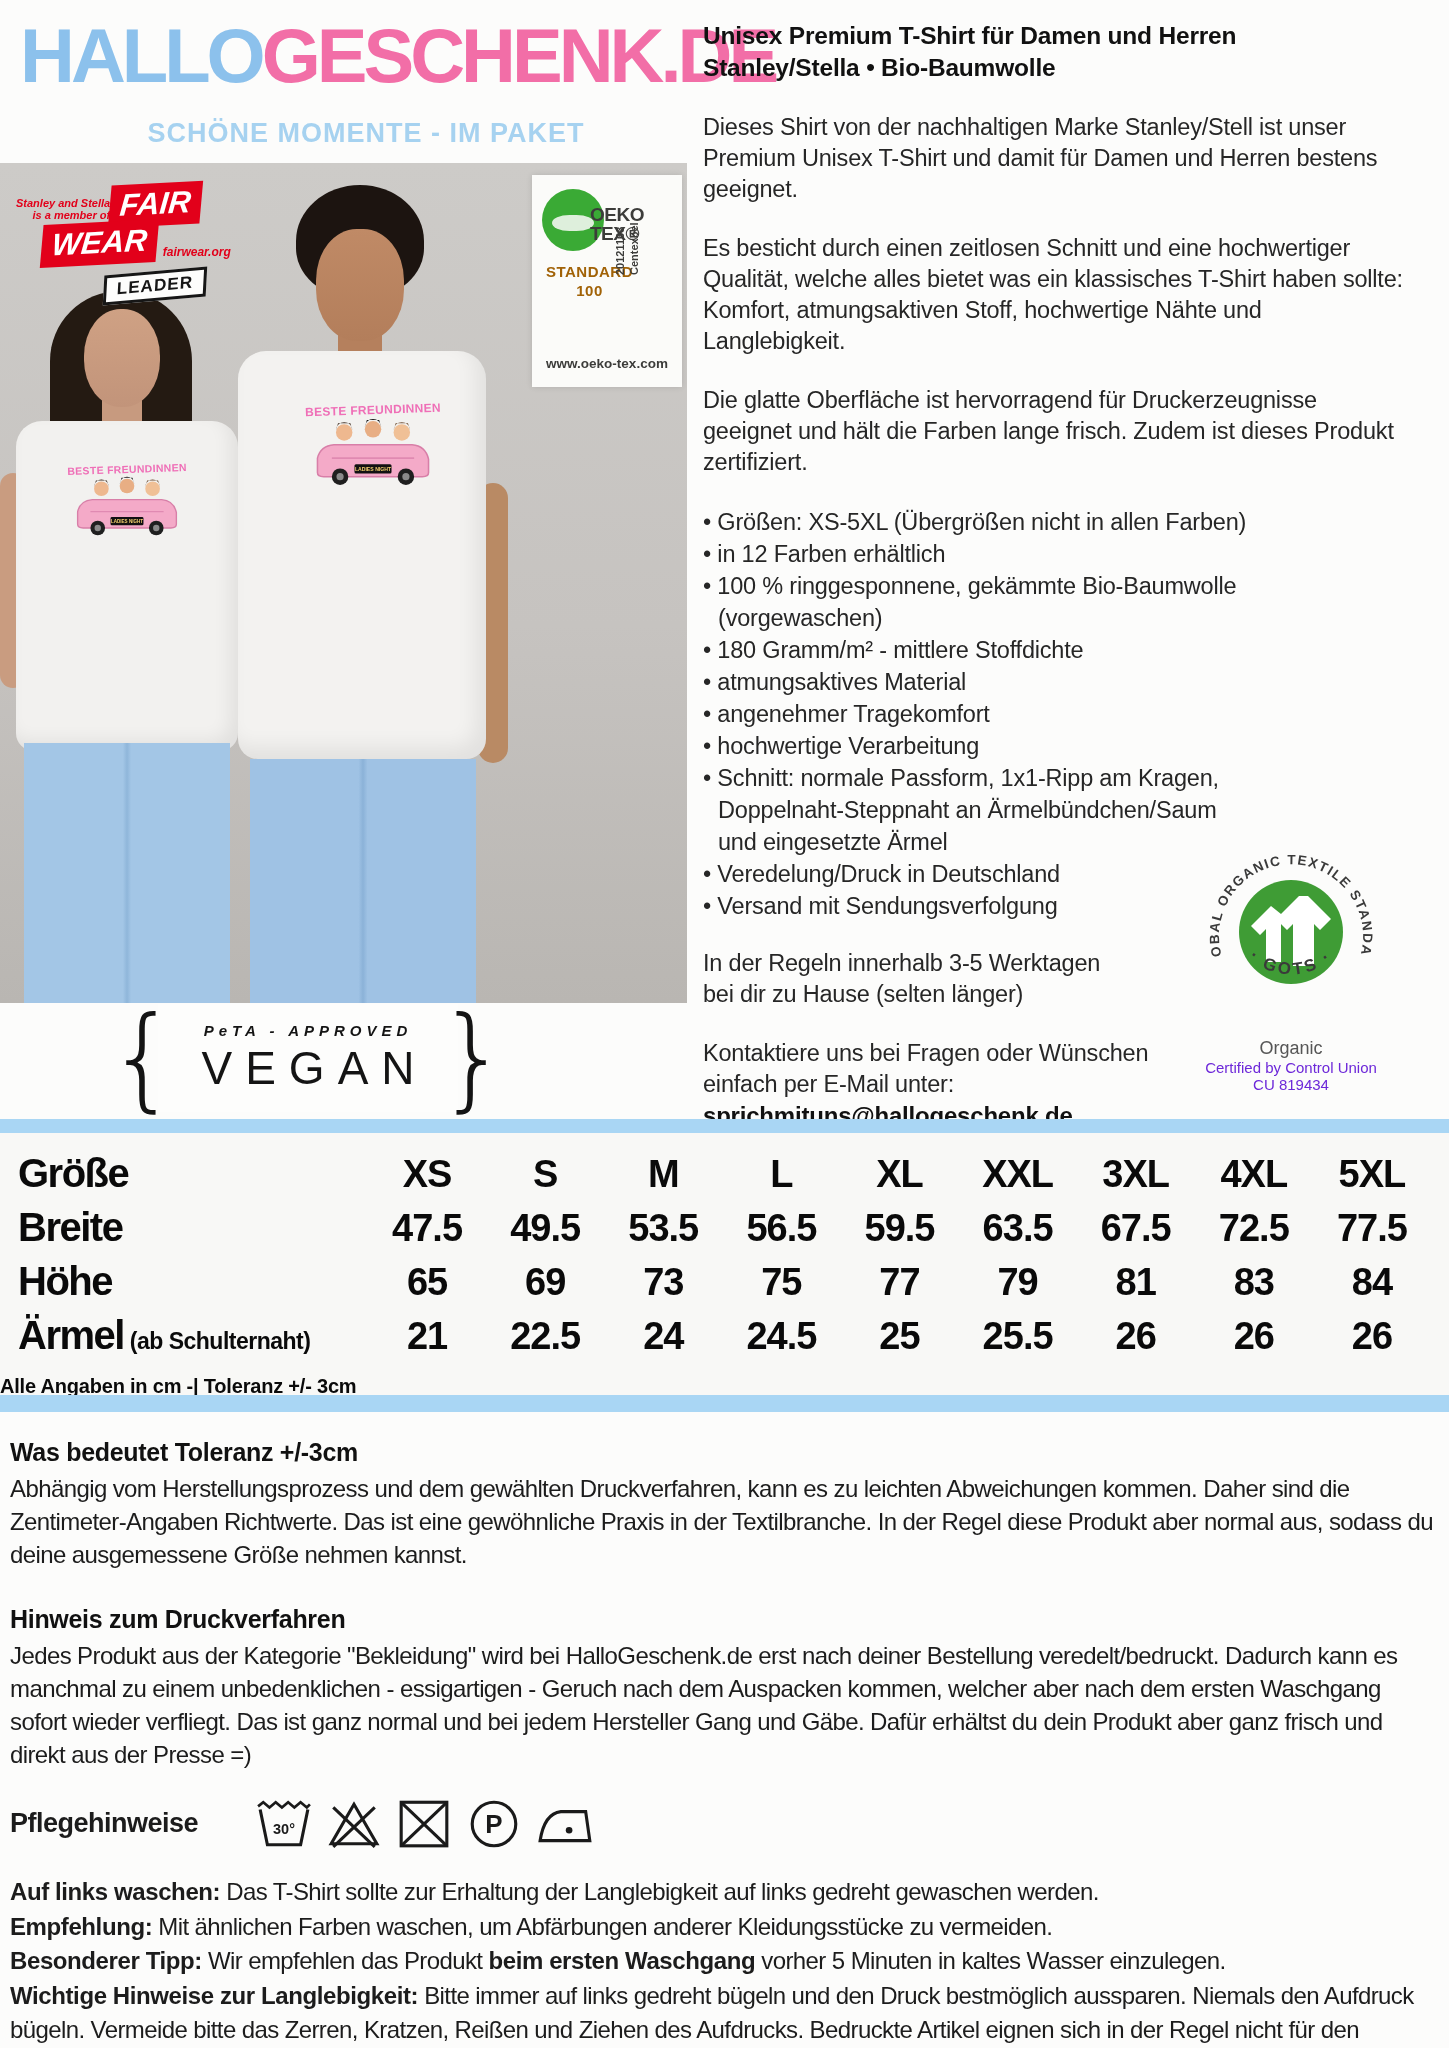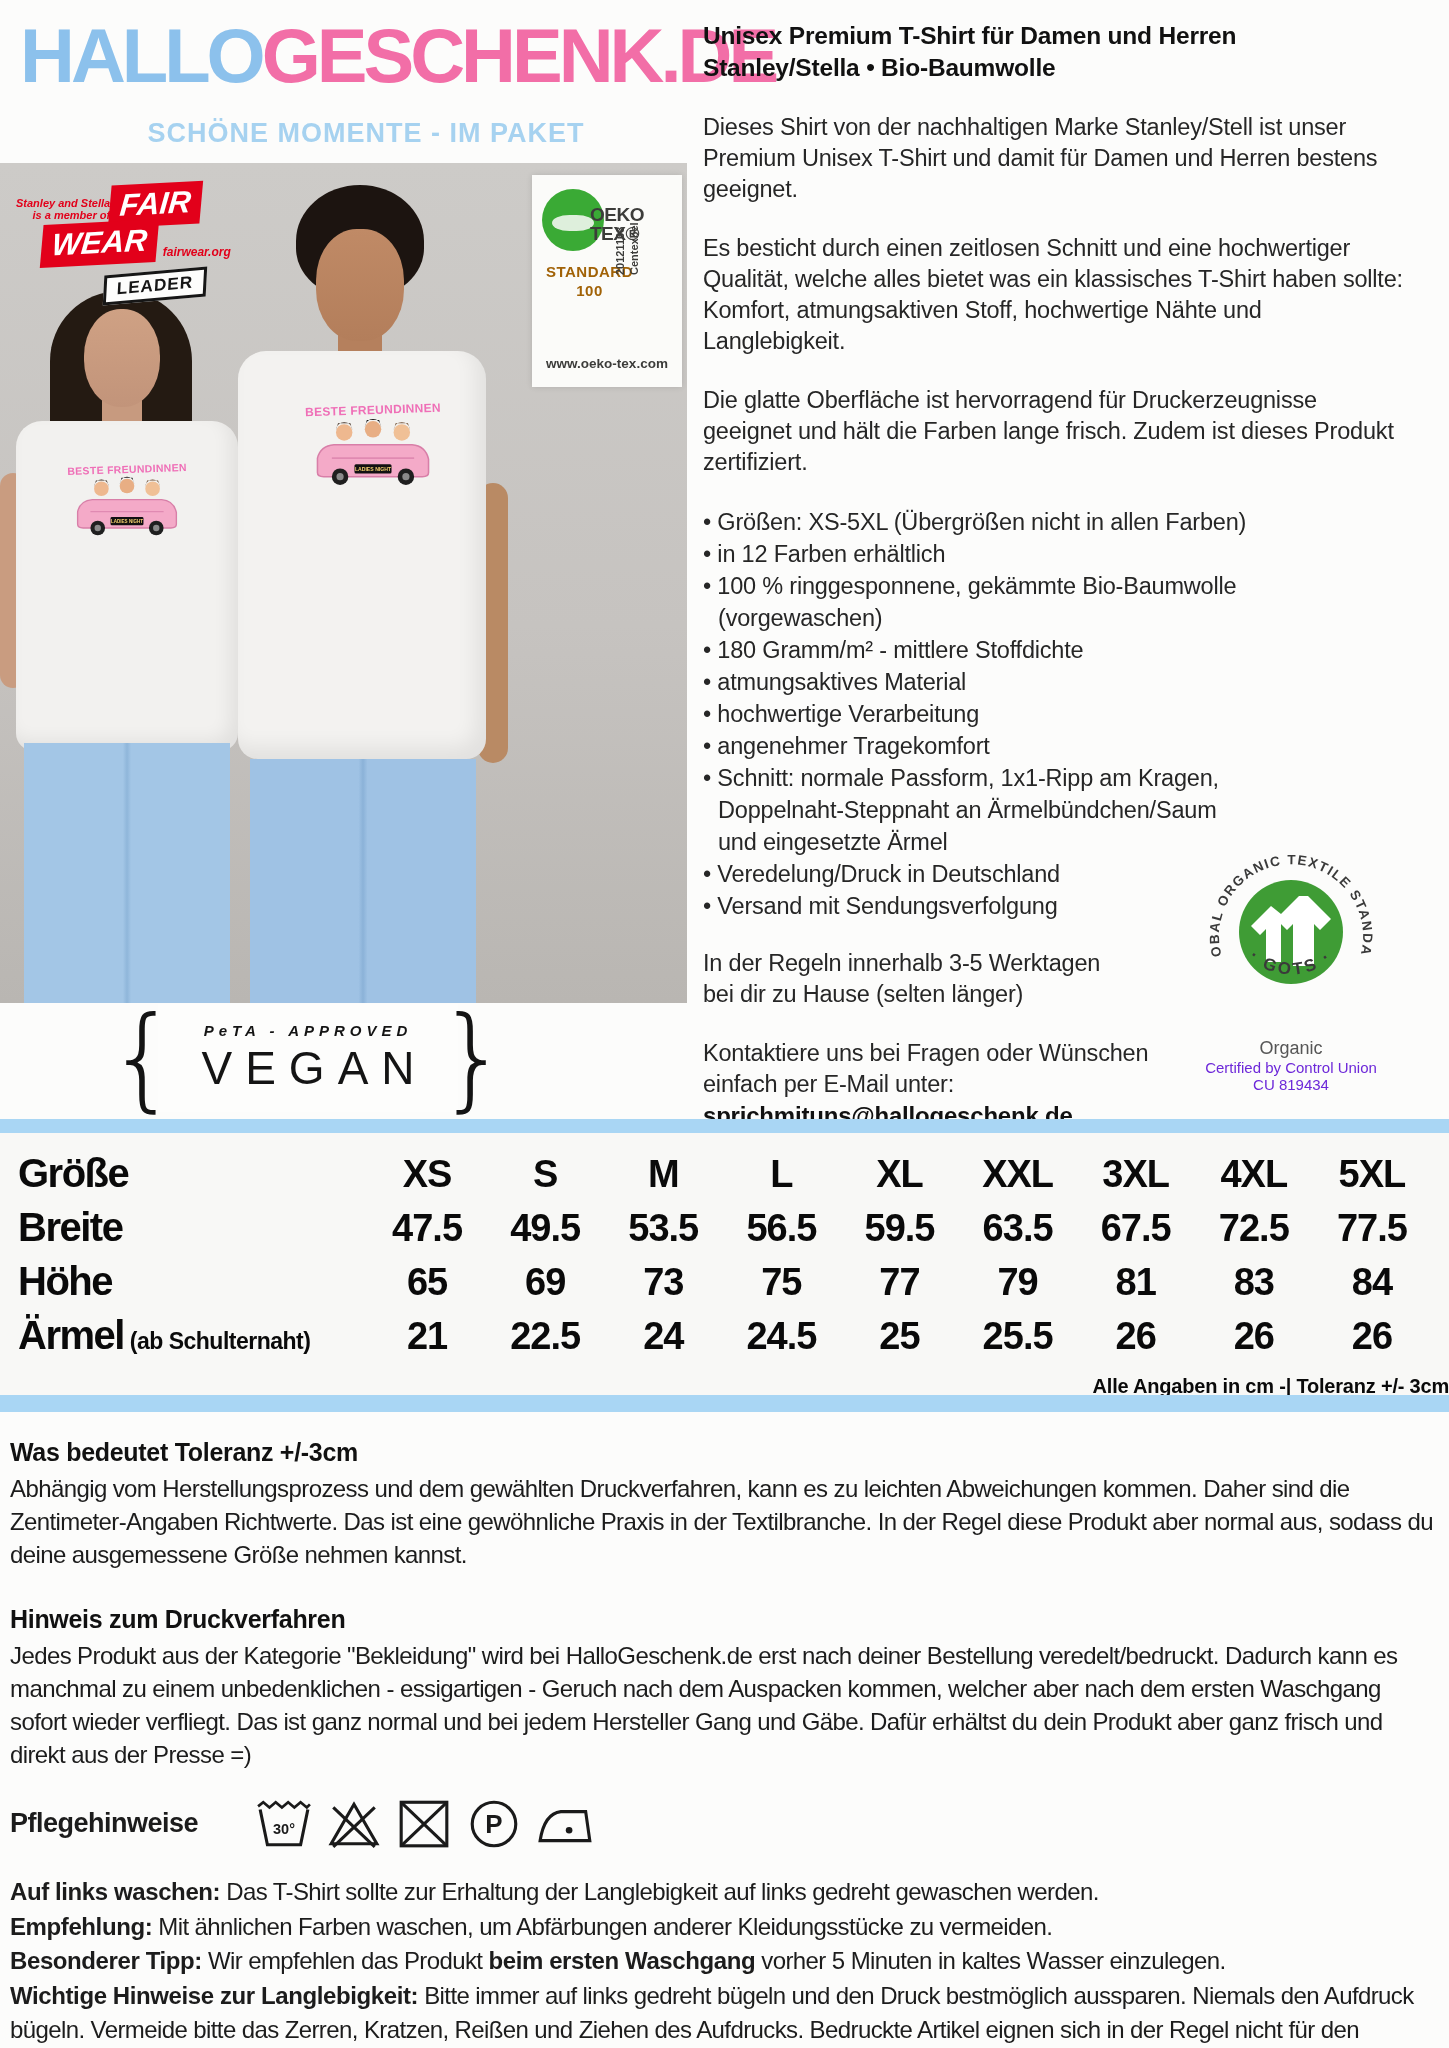--- a/index.html
+++ b/index.html
@@ -101,21 +101,21 @@
 
   
   .strip1 { position:absolute; top:1119px; left:0; width:1449px; height:14px; background:#a9d6f4; }
   .strip2 { position:absolute; top:1395px; left:0; width:1449px; height:17px; background:#a9d6f4; }
   .sizes { position:absolute; top:1133px; left:0; width:1449px; height:262px; background:#f8f8f6; padding-top:18px; }
   .trow { display:grid; grid-template-columns:350px repeat(9,1fr); align-items:baseline;
           padding:0 18px 0 18px; height:54px; }
   .tlabel { font-size:40px; font-weight:bold; letter-spacing:-1.5px; color:#0a0a0a; white-space:nowrap; }
   .tlabel .suffix { font-size:23px; font-weight:600; letter-spacing:-0.5px; }
   .tval { font-size:38px; font-weight:bold; letter-spacing:-1px; color:#0a0a0a; text-align:center; }
-  .tnote { text-align:right; font-size:20px; font-weight:bold; color:#0a0a0a; margin-top:8px; letter-spacing:-0.2px; }
+  .tnote { text-align:left; font-size:20px; font-weight:bold; color:#0a0a0a; margin-top:8px; letter-spacing:-0.2px; }
 
   
   .info { position:absolute; top:1412px; left:0; width:1449px; padding:0 16px 0 10px; color:#1c1c1c; }
   .sec-h { font-size:25px; font-weight:bold; letter-spacing:-0.3px; margin:26px 0 5px; color:#111; }
   .sec-b { font-size:24px; line-height:33px; letter-spacing:-0.6px; }
   .care-row { display:flex; align-items:center; gap:16px; margin-top:24px; }
   .care-label { font-size:27px; font-weight:bold; letter-spacing:-0.5px; }
   .care-icons { display:flex; gap:14px; margin-left:42px; }
   .care-icons svg { display:block; }
   .care-list { margin-top:24px; }
@@ -231,22 +231,22 @@
     </h1>
     <p>Dieses Shirt von der nachhaltigen Marke Stanley/Stell ist unser Premium Unisex T-Shirt und damit für Damen und Herren bestens geeignet.</p>
     <p>Es besticht durch einen zeitlosen Schnitt und eine hochwertiger Qualität, welche alles bietet was ein klassisches T-Shirt haben sollte: Komfort, atmungsaktiven Stoff, hochwertige Nähte und Langlebigkeit.</p>
     <p>Die glatte Oberfläche ist hervorragend für Druckerzeugnisse geeignet und hält die Farben lange frisch. Zudem ist dieses Produkt zertifiziert.</p>
     <ul class="features">
       <li>Größen: XS-5XL (Übergrößen nicht in allen Farben)</li>
       <li>in 12 Farben erhältlich</li>
       <li>100 % ringgesponnene, gekämmte Bio-Baumwolle (vorgewaschen)</li>
       <li>180 Gramm/m² - mittlere Stoffdichte</li>
       <li>atmungsaktives Material</li>
+      <li>angenehmer Tragekomfort</li>
       <li>hochwertige Verarbeitung</li>
-      <li>angenehmer Tragekomfort</li>
       <li>Schnitt: normale Passform, 1x1-Ripp am Kragen,
 Doppelnaht-Steppnaht an Ärmelbündchen/Saum
 und eingesetzte Ärmel</li>
       <li>Veredelung/Druck in Deutschland</li>
       <li>Versand mit Sendungsverfolgung</li>
     </ul>
     <p class="preline">In der Regeln innerhalb 3-5 Werktagen
 bei dir zu Hause (selten länger)</p>
     <p class="preline" style="margin-bottom:0;">Kontaktiere uns bei Fragen oder Wünschen
 einfach per E-Mail unter:</p>

